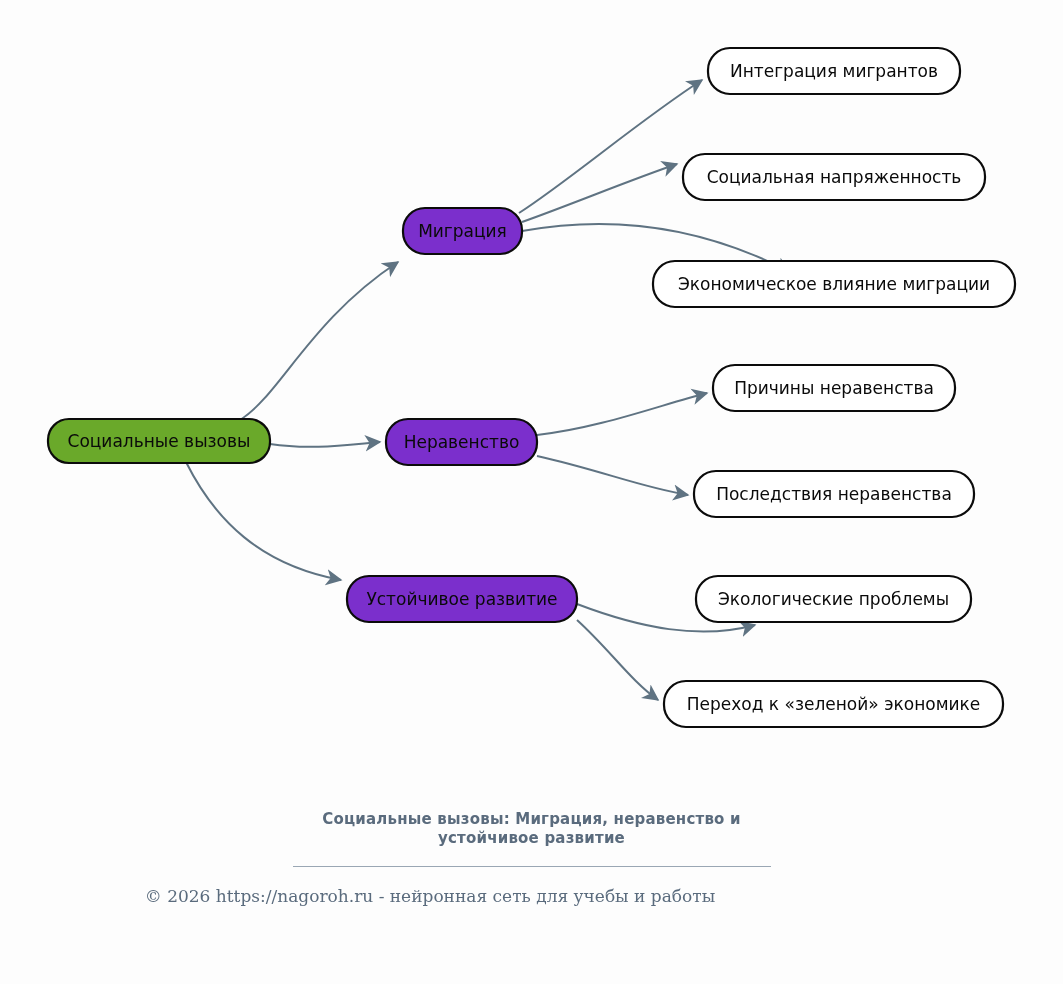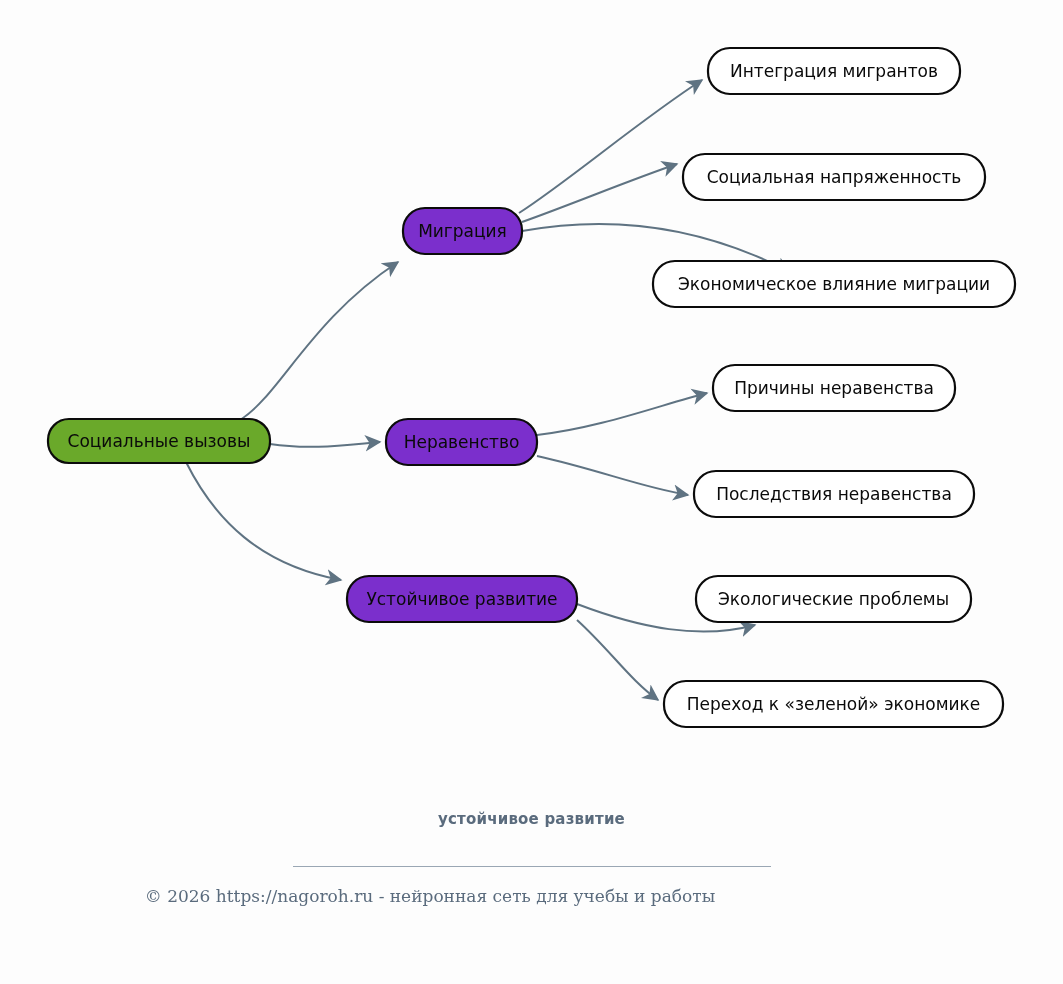--- a/index.html
+++ b/index.html
@@ -143,16 +143,17 @@
         <text class="node-label" x="833.5" y="600">Экологические проблемы</text>
       </g>
       <g>
         <rect class="node-shape node-leaf" x="664" y="681" width="339" height="46" rx="21.904761904761905" ry="21.904761904761905" fill="#ffffff"></rect>
         <text class="node-label" x="833.5" y="705">Переход к «зеленой» экономике</text>
       </g>
     </g>
 </svg>
 
 <div class="footer-caption">
+  <div>Социальные вызовы: Миграция, неравенство и</div>
   <div>устойчивое развитие</div>
 </div>
 <hr class="footer-rule">
 <div class="footer-copyright">© 2026 https://nagoroh.ru - нейронная сеть для учебы и работы</div>
 
 </body></html>

